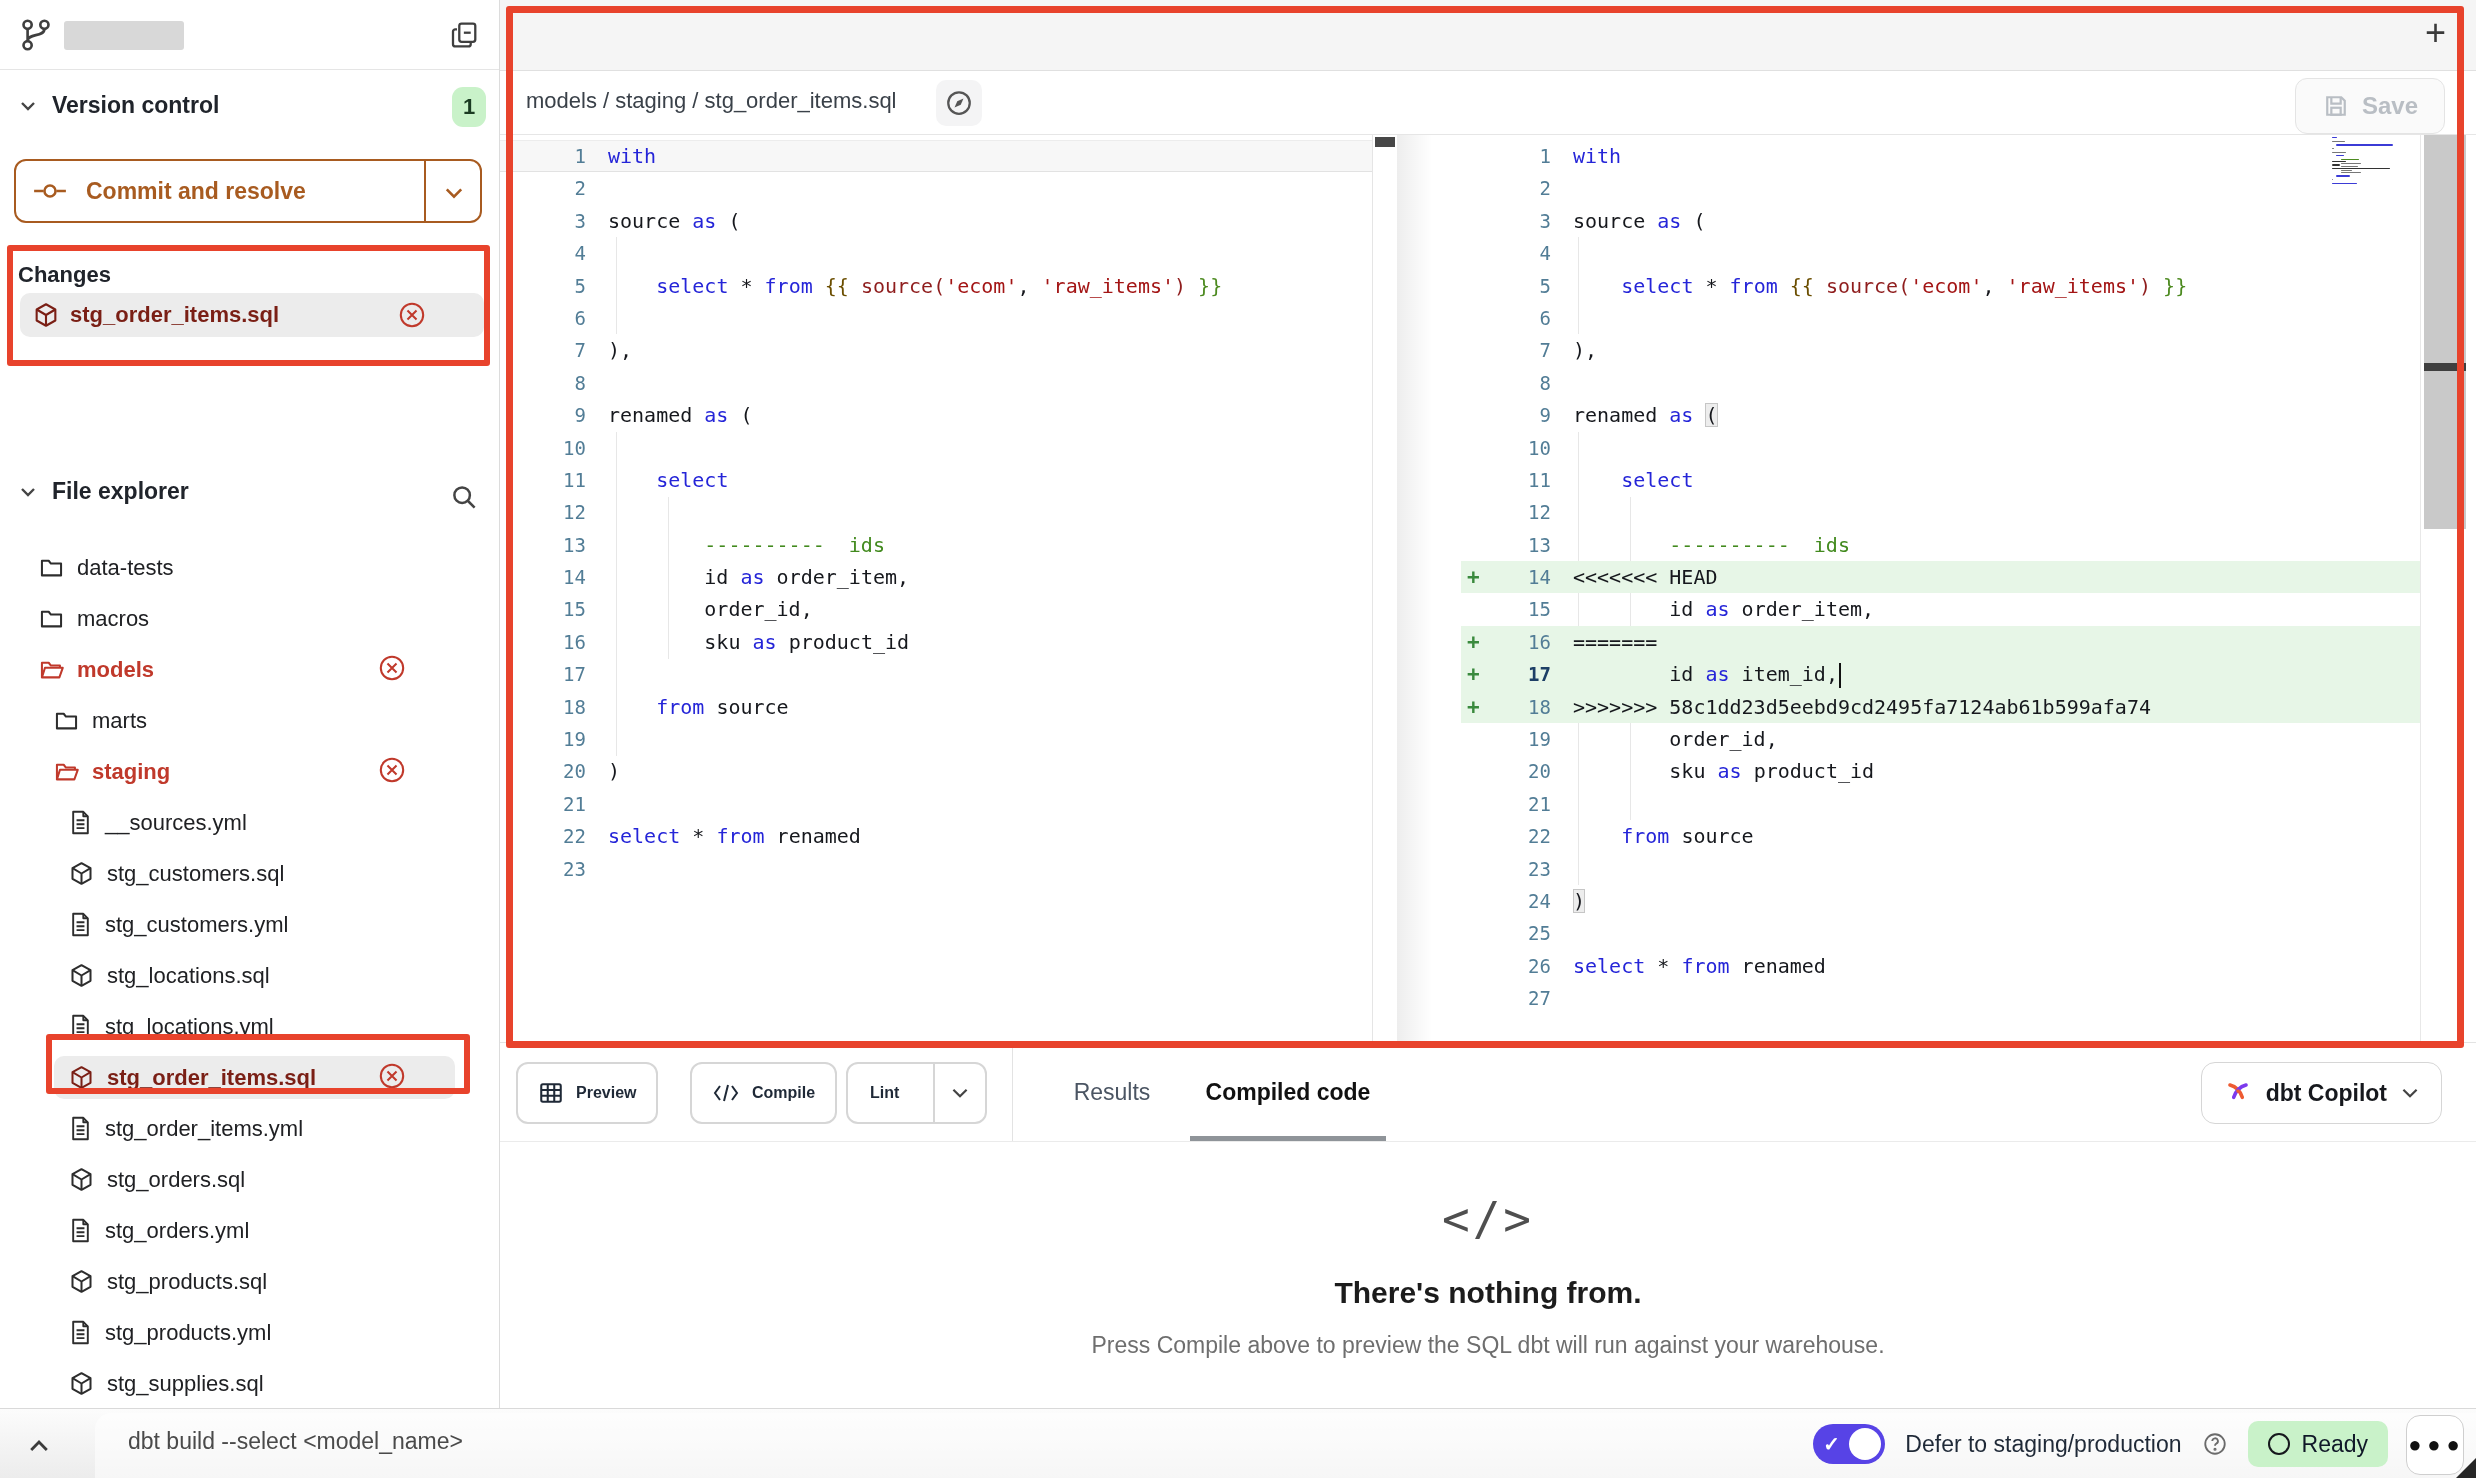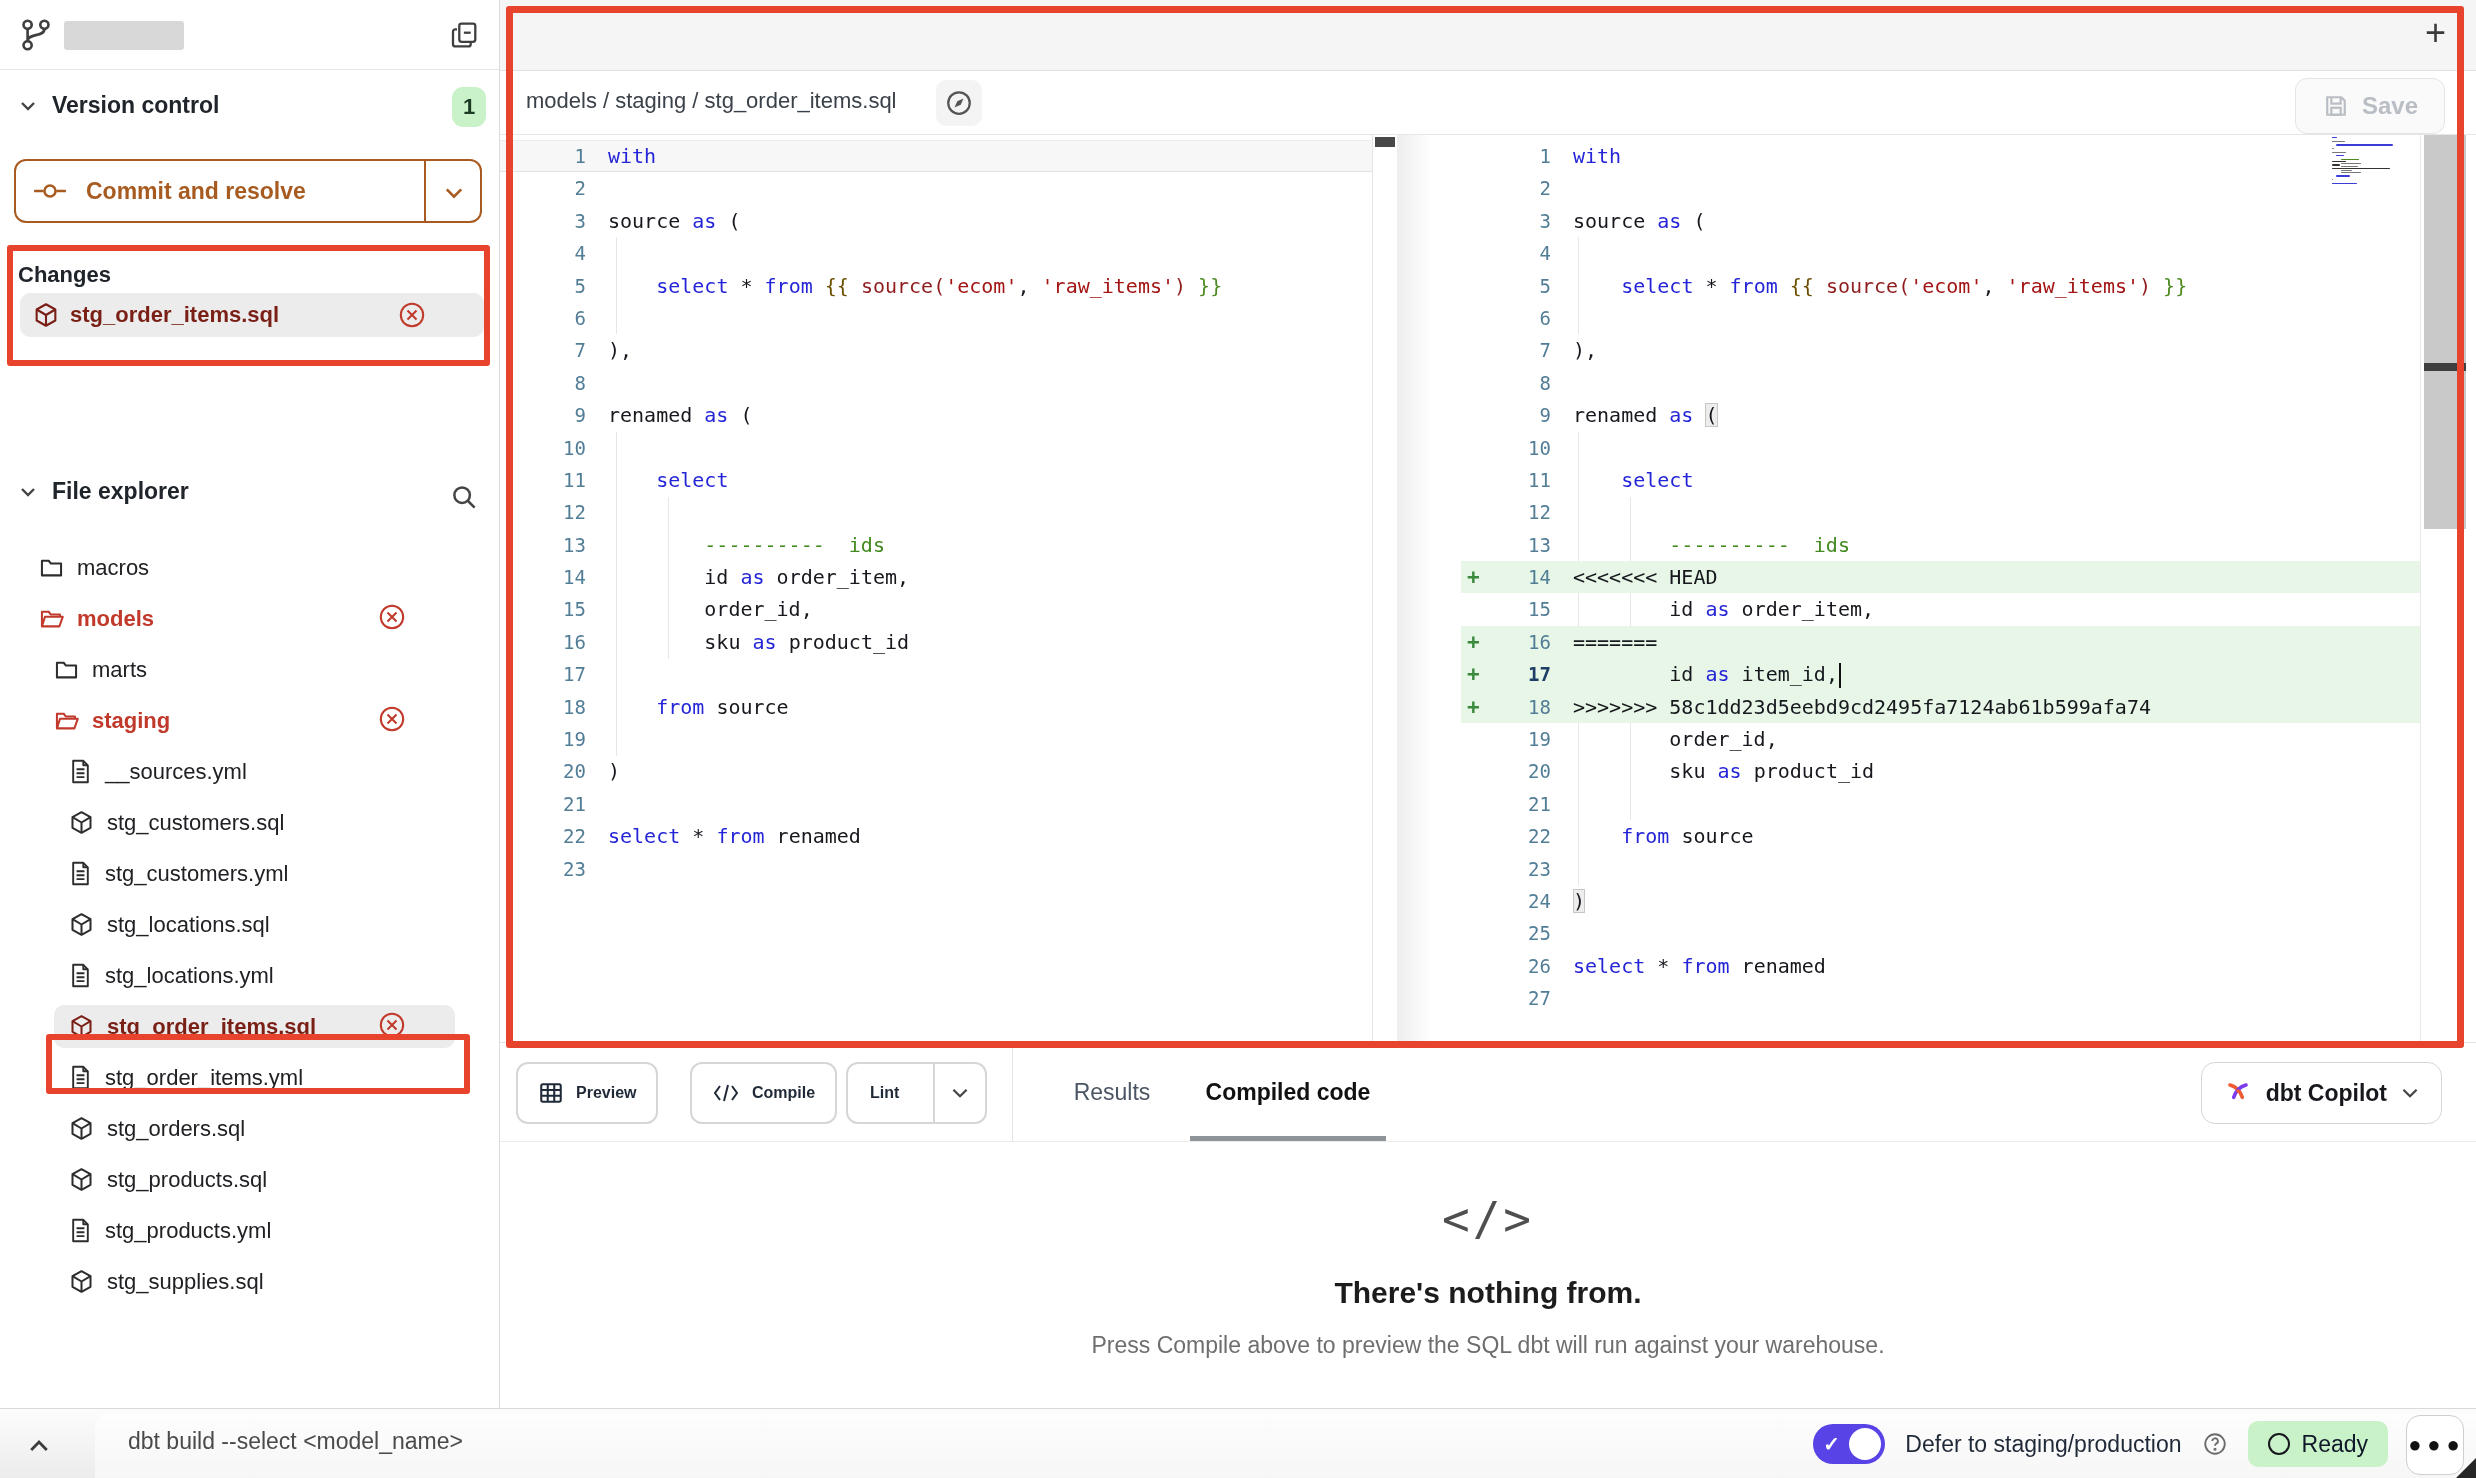--- a/index.html
+++ b/index.html
@@ -211,20 +211,28 @@
       </svg>
   </span>
 
   <div id="file-rows">
       <div class="fe-row ind1">
         <span class="fe-ico">
           <svg width="27" height="27" viewBox="0 0 24 24" fill="none" stroke="currentColor" stroke-width="1.8" stroke-linejoin="round">
             <path d="M3.5 6h6l2 2.5h9V19h-17z"></path>
           </svg>
         </span>
+        <span class="fe-label">data-tests</span>
+      </div>
+      <div class="fe-row ind1">
+        <span class="fe-ico">
+          <svg width="27" height="27" viewBox="0 0 24 24" fill="none" stroke="currentColor" stroke-width="1.8" stroke-linejoin="round">
+            <path d="M3.5 6h6l2 2.5h9V19h-17z"></path>
+          </svg>
+        </span>
         <span class="fe-label">macros</span>
       </div>
       <div class="fe-row ind1 red">
         <span class="fe-ico">
           <svg width="27" height="27" viewBox="0 0 24 24" fill="none" stroke="currentColor" stroke-width="1.8" stroke-linejoin="round">
             <path d="M3.5 19V6h6l2 2.5h8V10.5"></path>
             <path d="M3.5 19 6.2 10.5H22L19 19z"></path>
           </svg>
         </span>
         <span class="fe-label">models</span>
@@ -332,20 +340,30 @@
         <span class="fe-label">stg_order_items.yml</span>
       </div>
       <div class="fe-row ind3">
         <span class="fe-ico">
           <svg width="27" height="27" viewBox="0 0 24 24" fill="none" stroke="currentColor" stroke-width="1.8" stroke-linejoin="round">
             <path d="M12 2.8 20 7.3v9.4L12 21.2 4 16.7V7.3z"></path>
             <path d="M4 7.3 12 12l8-4.7 M12 12v9.2"></path>
           </svg>
         </span>
         <span class="fe-label">stg_orders.sql</span>
+      </div>
+      <div class="fe-row ind3">
+        <span class="fe-ico">
+          <svg width="25" height="27" viewBox="0 0 22 24" fill="none" stroke="currentColor" stroke-width="1.7" stroke-linejoin="round">
+            <path d="M4.5 2.5h9l4 4v15h-13z"></path>
+            <path d="M13.5 2.5v4h4"></path>
+            <path d="M7.5 10h7 M7.5 13.5h7 M7.5 17h7"></path>
+          </svg>
+        </span>
+        <span class="fe-label">stg_orders.yml</span>
       </div>
       <div class="fe-row ind3">
         <span class="fe-ico">
           <svg width="27" height="27" viewBox="0 0 24 24" fill="none" stroke="currentColor" stroke-width="1.8" stroke-linejoin="round">
             <path d="M12 2.8 20 7.3v9.4L12 21.2 4 16.7V7.3z"></path>
             <path d="M4 7.3 12 12l8-4.7 M12 12v9.2"></path>
           </svg>
         </span>
         <span class="fe-label">stg_products.sql</span>
       </div>

